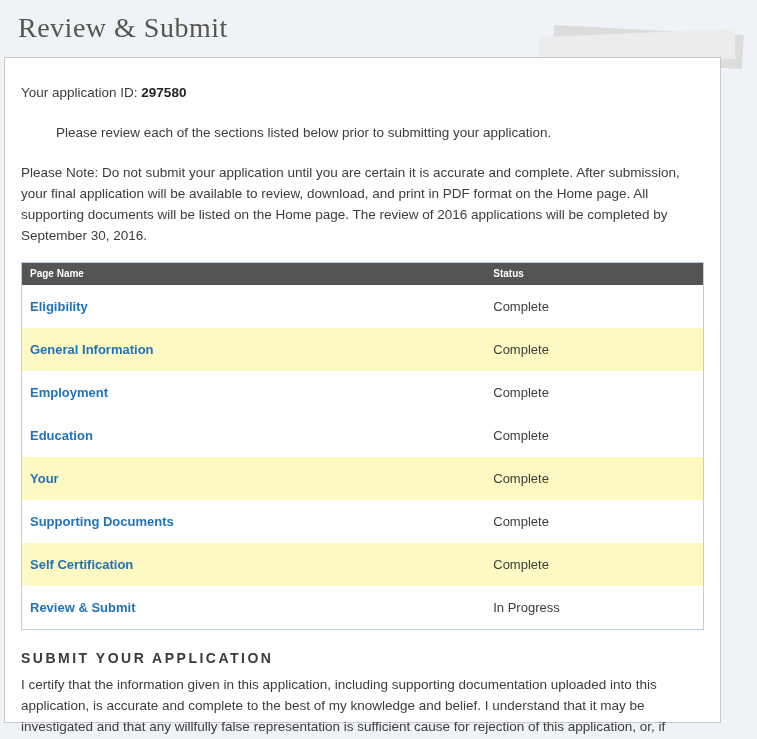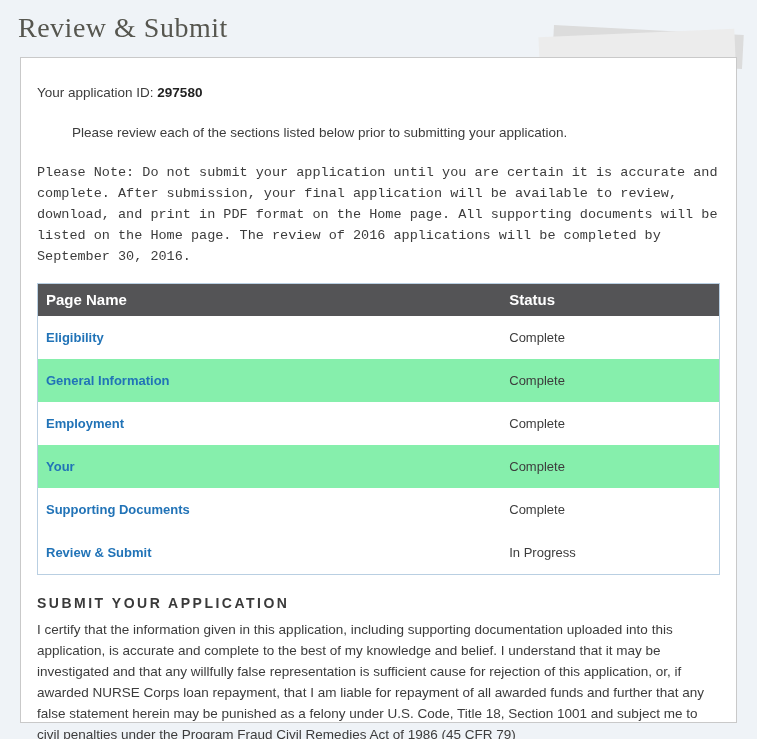--- a/index.html
+++ b/index.html
@@ -19,60 +19,60 @@
     color: #56564f;
     letter-spacing: 0.5px;
   }
 
   
   .paper { position: absolute; background: #e2e2e2; z-index: 1; }
   .paper-back  { right: 14px; top: 30px; width: 190px; height: 34px; transform: rotate(3deg);  background: #dcdcdc; }
   .paper-front { right: 22px; top: 33px; width: 196px; height: 30px; transform: rotate(-2.5deg); background: #ececec; }
 
   .panel {
-    position: absolute; left: 20px; top: 57px;
+    position: absolute; left: 4px; top: 57px;
     width: 717px; height: 666px;
     background: #ffffff;
     border: 1px solid #c9c9c9;
     z-index: 2;
     padding: 16px 16px 0 16px;
   }
 
   .panel p, .app-id-line {
     font-size: 13.5px;
     color: #3c3c3c;
     line-height: 21px;
   }
   .app-id-line { margin: 8px 0 0 0; }
   .app-id-line b { color: #222; }
   .intro-line { margin-top: 19px; margin-left: 35px; }
-  .note-line  { margin-top: 19px; font-family: Liberation Mono, monospace; }
+  .note-line  { margin-top: 19px; }
 
   table.status-table {
     width: 100%;
     margin-top: 16px;
     border-collapse: collapse;
     border: 1px solid #b9cfe2;
   }
   table.status-table th {
     background: #545456;
     color: #ffffff;
-    font-size: 15px;
+    font-size: 10px;
     font-weight: bold;
     text-align: left;
     padding: 4px 8px;
-    height: 32px;
+    height: 22px;
   }
   table.status-table td {
     font-size: 13px;
     padding: 14px 8px;
     height: 28px;
     color: #3c3c3c;
   }
-  table.status-table tr.alt td { background: #86efac; }
+  table.status-table tr.alt td { background: #fef9c3; }
   table.status-table td.page-cell a {
     color: #2173b7;
     font-weight: bold;
     text-decoration: none;
     font-size: 13px;
   }
   .col-page { width: 68%; }
 
   .submit-heading {
     margin-top: 20px;
@@ -140,26 +140,34 @@
             <td>Complete</td>
           </tr>
           <tr class="alt">
             <td class="page-cell"><a href="#">General Information</a></td>
             <td>Complete</td>
           </tr>
           <tr>
             <td class="page-cell"><a href="#">Employment</a></td>
             <td>Complete</td>
           </tr>
+          <tr>
+            <td class="page-cell"><a href="#">Education</a></td>
+            <td>Complete</td>
+          </tr>
           <tr class="alt">
             <td class="page-cell"><a href="#">Your</a></td>
             <td>Complete</td>
           </tr>
           <tr>
             <td class="page-cell"><a href="#">Supporting Documents</a></td>
+            <td>Complete</td>
+          </tr>
+          <tr class="alt">
+            <td class="page-cell"><a href="#">Self Certification</a></td>
             <td>Complete</td>
           </tr>
           <tr>
             <td class="page-cell"><a href="#">Review &amp; Submit</a></td>
             <td>In Progress</td>
           </tr>
         </tbody>
     </table>
 
     <h2 class="submit-heading">SUBMIT YOUR APPLICATION</h2>

